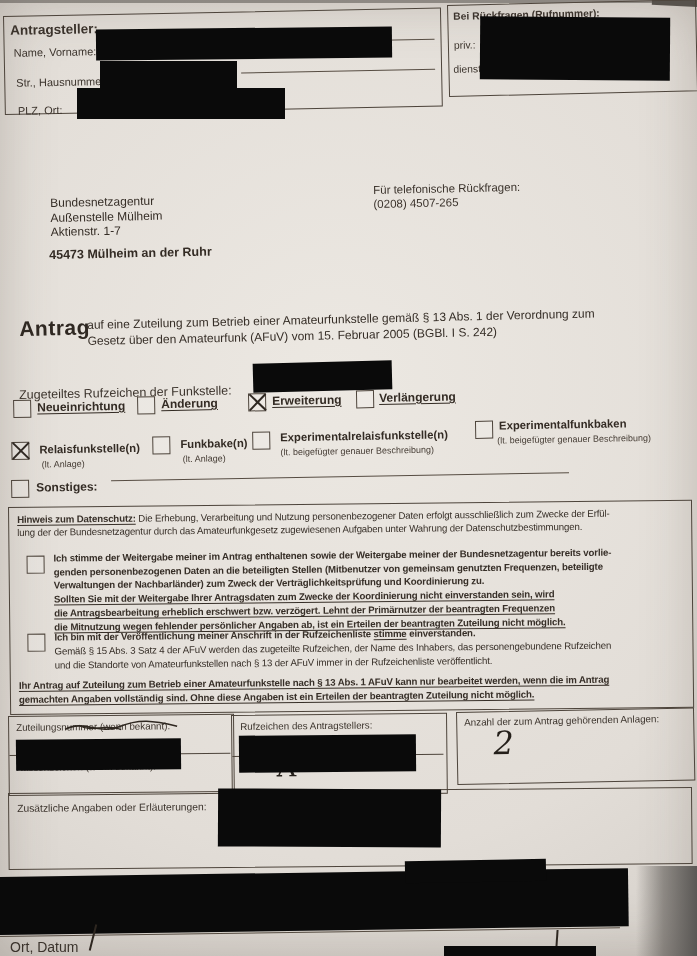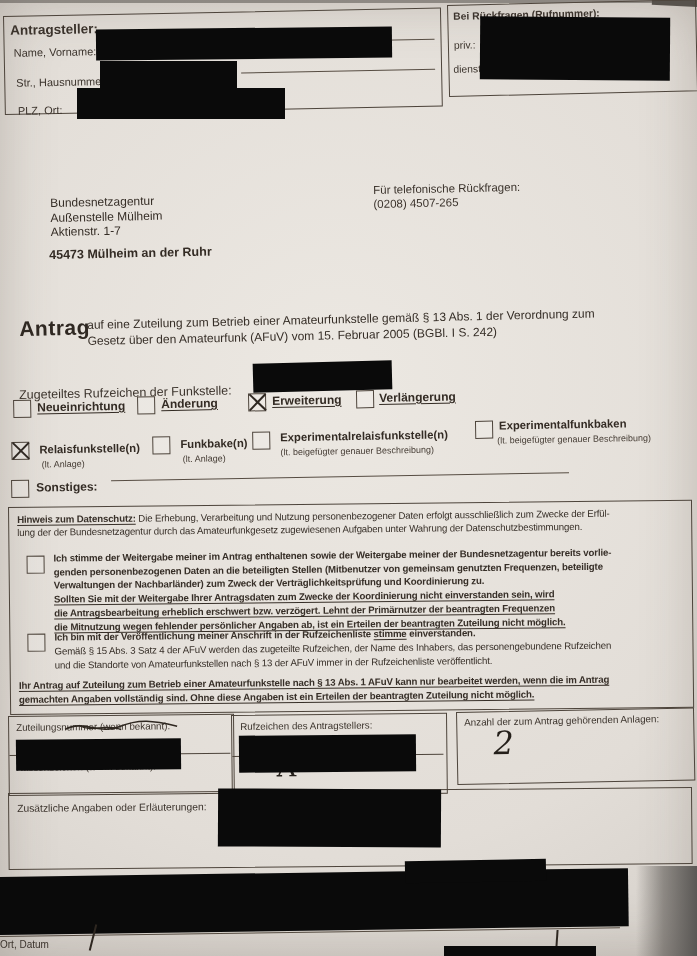--- a/index.html
+++ b/index.html
@@ -158,19 +158,19 @@
   <div class="box" style="left:8px;top:793px;width:682px;height:75px;transform:rotate(-0.5deg);transform-origin:left top;">
     <span class="tlabel" style="left:8px;top:9px;font-size:10.3px;">Zusätzliche Angaben oder Erläuterungen:</span>
   </div>
   <div class="redact" style="left:218px;top:789px;width:223px;height:58px;transform:rotate(0.3deg);"></div>
 
   <div class="fieldline" style="left:0px;top:936px;width:620px;transform:rotate(-0.8deg);transform-origin:left top;"></div>
   <div class="redact" style="left:-4px;top:877px;width:632px;height:58px;transform:rotate(-0.8deg);transform-origin:left top;"></div>
   <div class="redact" style="left:405px;top:860px;width:141px;height:22px;transform:rotate(-1deg);"></div>
   <div class="shade-right"></div>
 
-  <span class="lbl" style="left:0;top:939px;font-size:10px;">Ort, Datum</span>
+  <span class="lbl" style="left:10px;top:939px;font-size:14px;">Ort, Datum</span>
   <div class="penline" style="left:92px;top:924px;width:2px;height:27px;transform:rotate(14deg);"></div>
   <span class="lbl" style="left:390px;top:961px;font-size:10px;color:#554e46;filter:blur(.3px);">Unterschrift des Antragstellers</span>
   <div class="penline" style="left:556px;top:930px;width:1.6px;height:17px;transform:rotate(4deg);"></div>
   <div class="redact" style="left:444px;top:946px;width:152px;height:10px;"></div>
 
 </div>
 
 </body></html>

